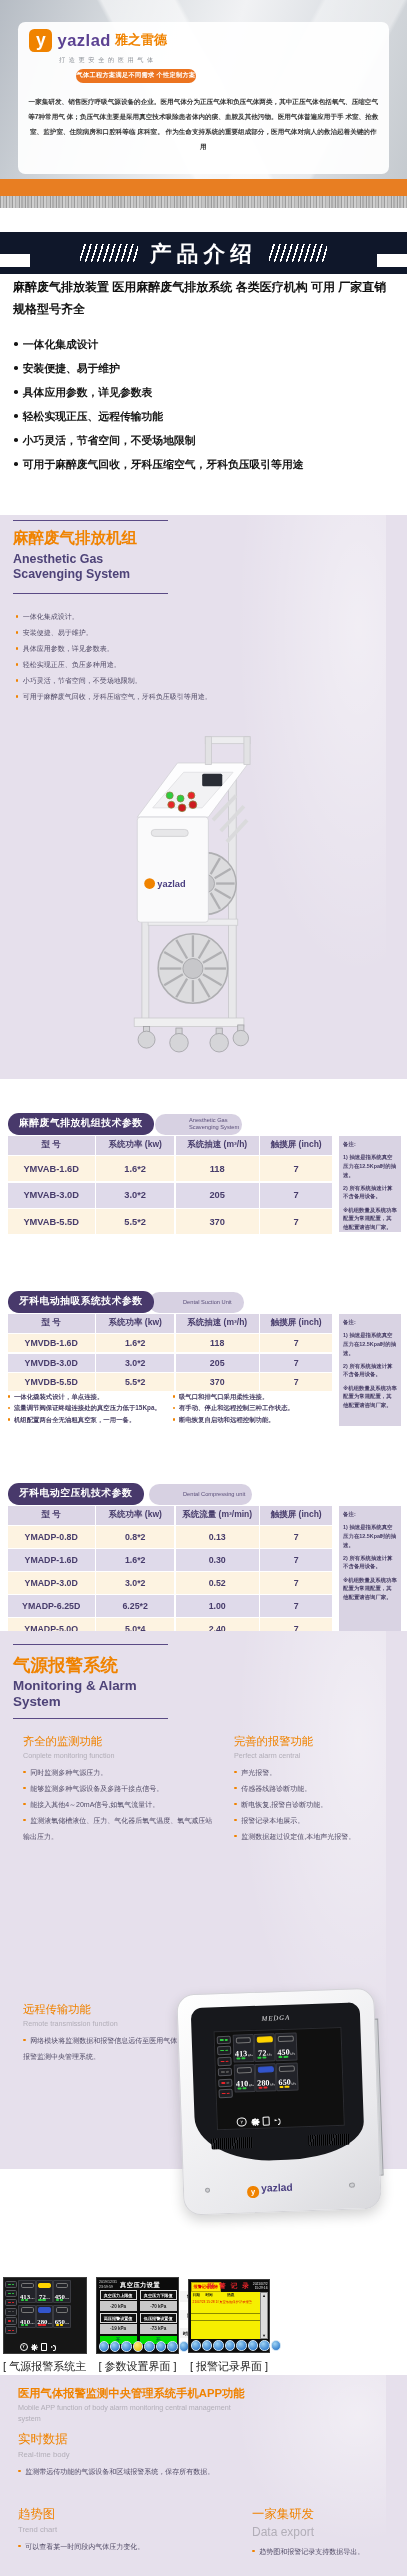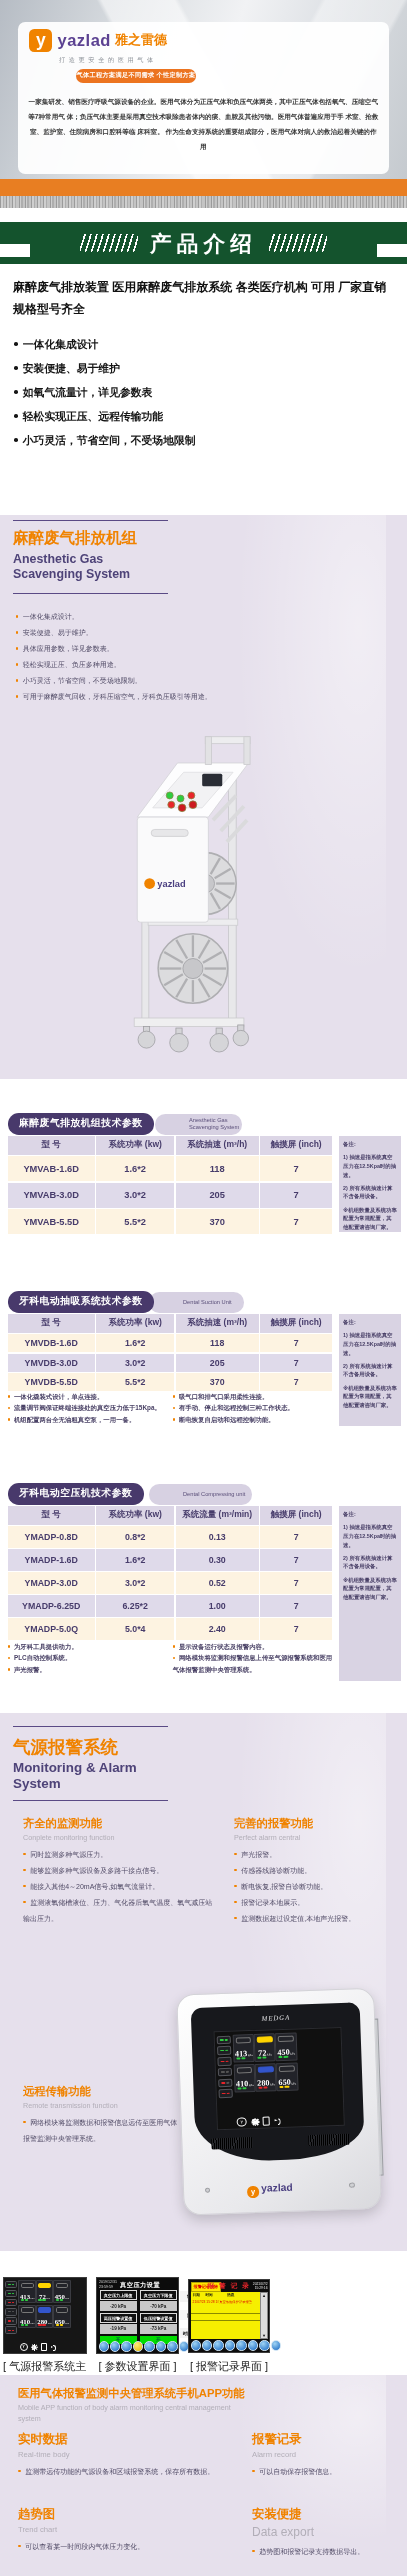--- a/index.html
+++ b/index.html
@@ -20,47 +20,47 @@
   .logo-cn{margin-left:4.1px;font-size:13px;font-weight:bold;color:#f08300;}
   .tagline{position:absolute;left:41px;top:34px;font-size:6.2px;color:#8a8f96;letter-spacing:3.6px;}
   .hero-pill{position:absolute;left:58px;top:47px;width:120px;height:14px;background:#ec7420;border-radius:7.2px;
     color:#fff;font-size:6.2px;font-weight:bold;display:flex;align-items:center;justify-content:center;letter-spacing:0.3px;}
   .hero-par{position:absolute;left:9.3px;top:72px;width:352px;font-size:6.6px;line-height:15px;color:#3a3a3a;text-align:center;font-weight:bold;}
   .hero-band{position:absolute;left:0;top:179px;width:407px;height:17px;background:#e87e22;}
   .hero-texture{position:absolute;left:0;top:196px;width:407px;height:12px;
     background:repeating-linear-gradient(90deg,#9b9b9b 0 1px,#cfcfcf 1px 2.6px,#aeaeae 2.6px 4.1px,#c4c4c4 4.1px 6.2px);}
 
   
-  .pbanner{position:absolute;left:0;top:222px;width:407px;height:42px;background:#14532d;display:flex;align-items:center;justify-content:center;}
+  .pbanner{position:absolute;left:0;top:232px;width:407px;height:42px;background:#0f172a;display:flex;align-items:center;justify-content:center;}
   .pbanner .notch{position:absolute;top:21.6px;width:30px;height:13.4px;background:#fff;}
   .pbanner .notch.l{left:0;} .pbanner .notch.r{right:0;}
   .pbanner-title{color:#fff;font-size:21.6px;font-weight:bold;letter-spacing:5.2px;margin:0 12.4px;}
   .slashes{width:58px;height:17.5px;background:repeating-linear-gradient(108deg,transparent 0 4.1px,#fff 4.1px 5.7px);}
 
   
   .intro-title{position:absolute;left:13px;top:277px;width:384px;font-size:12px;font-weight:bold;color:#111;line-height:21.6px;}
   .intro-list{position:absolute;left:13px;top:332px;width:385px;}
   .ib{font-size:10.8px;color:#161616;line-height:24px;font-weight:bold;}
   .ib:before{content:"";display:inline-block;width:3.6px;height:3.6px;border-radius:50%;background:#161616;margin:0 5.2px 2.1px 1px;}
 
   
   .lav{position:absolute;left:0;width:407px;background:#e6e0ec;}
   .lav:before{content:"";position:absolute;right:20.6px;top:0;width:185px;height:100%;
     background:radial-gradient(ellipse at 85% 20%,rgba(255,255,255,.45),transparent 55%);pointer-events:none;}
   .sect-a{top:515px;height:564px;}
-  .sect-b{top:1713px;height:538px;}
+  .sect-b{top:1631px;height:538px;}
   .sect-c{top:2375px;height:204px;}
   .tblock-line{position:absolute;height:1px;background:#5a4a85;width:155px;left:13px;}
   .tblock-cn{position:absolute;left:13px;font-weight:bold;color:#f08300;}
   .tblock-en{position:absolute;left:13px;font-weight:bold;color:#4e4378;line-height:1.18;}
   .pb{font-size:7px;color:#514b66;line-height:16px;}
   .pb:before{content:"";display:inline-block;width:2.6px;height:2.6px;border-radius:50%;background:#f08300;margin:0 4.6px 1.5px 0;}
 
   
-  .feat-title{font-size:11.3px;font-weight:bold;color:#f08300;}
+  .feat-title{font-size:11.3px;font-weight:normal;color:#f08300;}
   .feat-en{font-size:7.2px;color:#b2aeb8;margin:1.5px 0 5.2px 0;}
 
   
   .tbadge-en{position:absolute;height:20.6px;background:#d7d1e2;border-radius:10.3px;color:#5a4f79;font-size:5.7px;
     display:flex;align-items:center;padding-left:34px;line-height:1.25;box-sizing:border-box;}
   .tbadge{position:absolute;left:7.7px;height:21.6px;background:#48396b;border-radius:10.8px;color:#fff;font-size:9.8px;
     font-weight:bold;display:flex;align-items:center;padding:0 11.3px;letter-spacing:0.5px;}
 
   
   .ttable{position:absolute;left:7.7px;display:grid;grid-template-columns:87px 78px 83px 72px;gap:1.5px;}
@@ -182,23 +182,24 @@
     <div class="notch r"></div>
     <div class="slashes"></div>
     <div class="pbanner-title">产品介绍</div>
     <div class="slashes"></div>
   </div>
 
   <div class="intro-title">麻醉废气排放装置 医用麻醉废气排放系统 各类医疗机构 可用 厂家直销 规格型号齐全</div>
   <div class="intro-list">
       <div class="ib">一体化集成设计</div>
       <div class="ib">安装便捷、易于维护</div>
-      <div class="ib">如氧气流量计，详见参数表</div>
+      <div class="ib">具体应用参数，详见参数表</div>
       <div class="ib">轻松实现正压、远程传输功能</div>
       <div class="ib">小巧灵活，节省空间，不受场地限制</div>
+      <div class="ib">可用于麻醉废气回收，牙科压缩空气，牙科负压吸引等用途</div>
     </div>
 
   <div class="lav sect-a">
     <div class="tblock-line" style="top:5.2px"></div>
     <div class="tblock-cn" style="top:13.4px;font-size:15.5px">麻醉废气排放机组</div>
     <div class="tblock-en" style="top:37px;font-size:12.4px;width:149px">Anesthetic Gas Scavenging System</div>
     <div class="tblock-line" style="top:78px"></div>
     <div class="abs" style="left:15.5px;top:94px;width:371px">
         <div class="pb">一体化集成设计。</div>
         <div class="pb">安装便捷、易于维护。</div>
@@ -662,36 +663,29 @@
   <div class="lav sect-c">
     <div class="app-title">医用气体报警监测中央管理系统手机APP功能</div>
     <div class="app-en" style="width:216px">Mobile APP function of body alarm monitoring central management system</div>
     <div class="abs" style="left:18px;top:56px;width:206px">
       <div class="feat-title" style="font-size:12.4px">实时数据</div>
       <div class="feat-en" style="font-size:7.7px">Real-time body</div>
       <div>
           <div class="pb">监测带远传功能的气源设备和区域报警系统，保存所有数据。</div>
         </div>
     </div>
-    <div class="abs" style="left:252px;top:56px;width:144px">
-      <div class="feat-title" style="font-size:12.4px">报警记录</div>
-      <div class="feat-en" style="font-size:7.7px">Alarm record</div>
-      <div>
-          <div class="pb">可以自动保存报警信息。</div>
-        </div>
-    </div>
     <div class="abs" style="left:18px;top:131px;width:206px">
       <div class="feat-title" style="font-size:12.4px">趋势图</div>
       <div class="feat-en" style="font-size:7.7px">Trend chart</div>
       <div>
           <div class="pb">可以查看某一时间段内气体压力变化。</div>
         </div>
     </div>
     <div class="abs" style="left:252px;top:131px;width:149px">
-      <div class="feat-title" style="font-size:12.4px">安装便捷</div>
+      <div class="feat-title" style="font-size:12.4px">一家集研发</div>
       <div class="feat-en" style="font-size:12px">Data export</div>
       <div>
           <div class="pb">趋势图和报警记录支持数据导出。</div>
         </div>
     </div>
   </div>
 
 </div>
 
 

